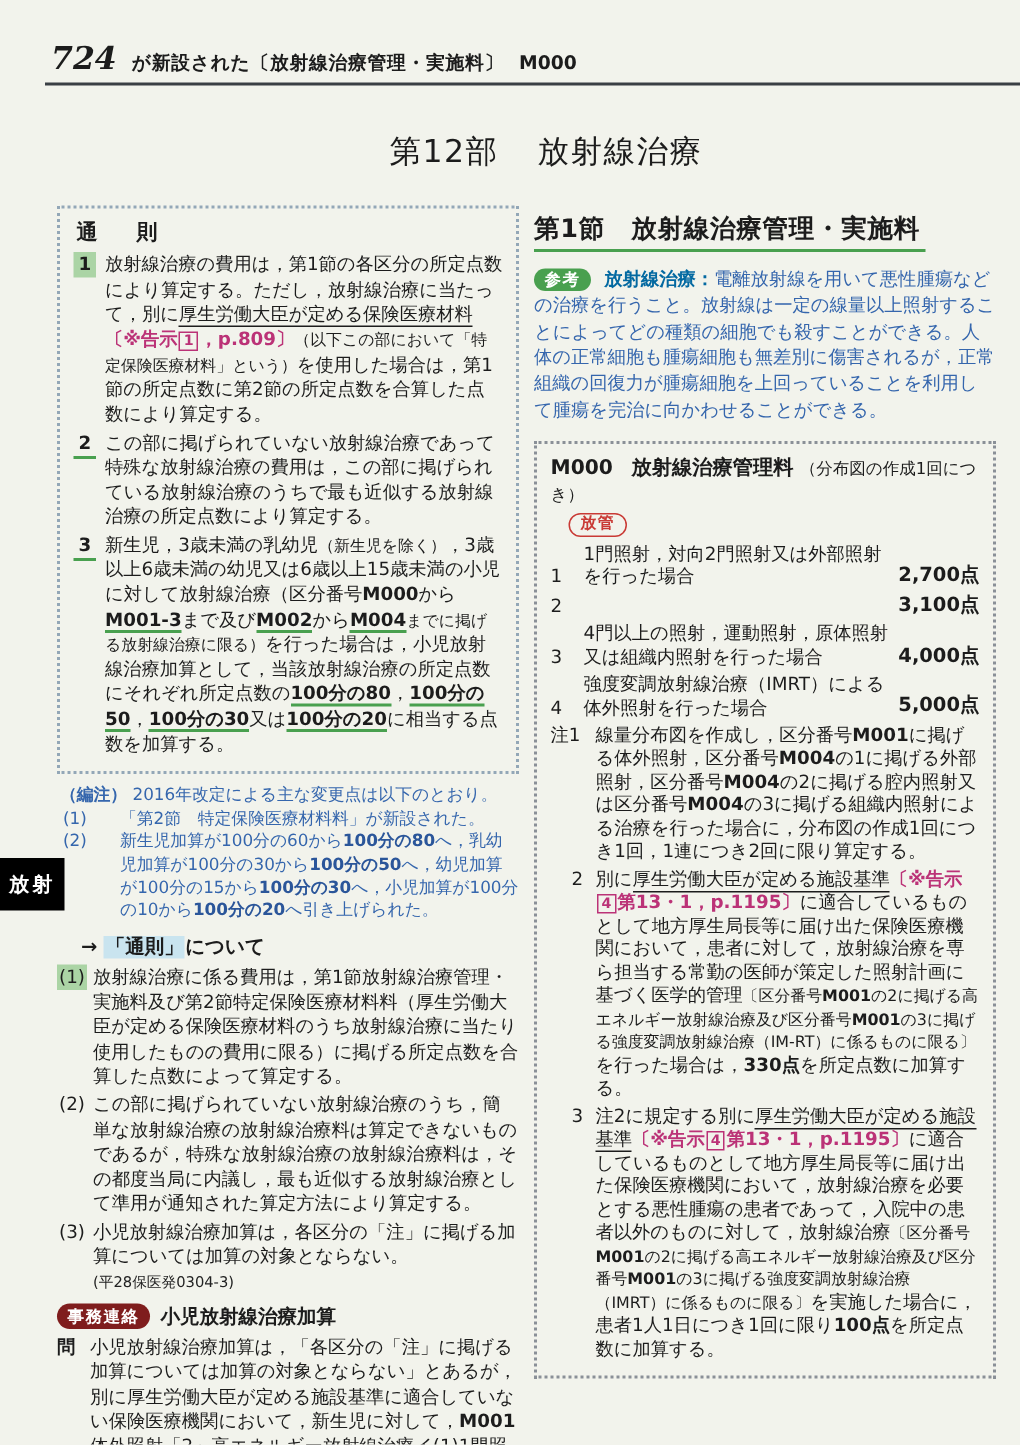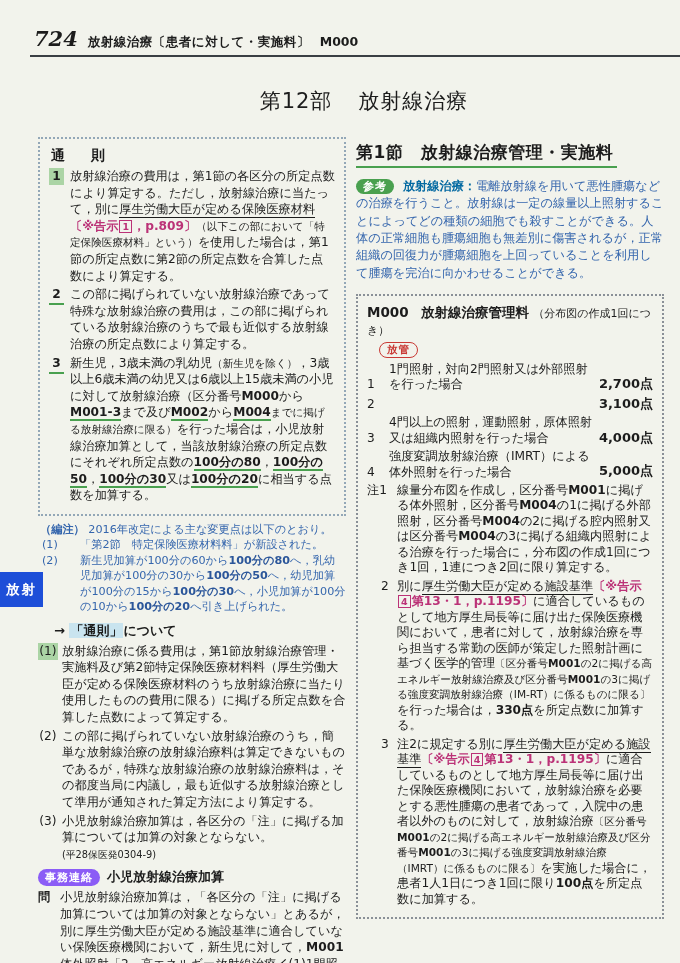--- a/index.html
+++ b/index.html
@@ -58,28 +58,28 @@
   
   .about-head{font-weight:bold;font-size:13px;margin:7px 0 3px 16px;}
   .about-item{display:flex;font-size:12.2px;line-height:1.36;margin-bottom:2px;}
   .about-num{width:20px;flex-shrink:0;margin-right:4px;text-align:center;height:17px;}
   .about-item.n-box .about-num{background:#abd4a5;}
   .about-text{flex:1;}
   .inline-ref{font-size:9.8px;color:#222;white-space:nowrap;}
 
   
   .jimu-head{display:flex;align-items:center;gap:7px;margin:6px 0 3px 0;}
-  .badge-dark{background:#8b5cf6;color:#fff;font-size:11px;font-weight:bold;border-radius:9px;padding:1px 7px;letter-spacing:1px;}
+  .badge-dark{background:#7f1d1d;color:#fff;font-size:11px;font-weight:bold;border-radius:9px;padding:1px 7px;letter-spacing:1px;}
   .jimu-title{font-weight:bold;font-size:13px;}
   .qa{display:flex;font-size:12.2px;line-height:1.36;margin-bottom:2px;}
   .qa-label{width:17px;flex-shrink:0;font-weight:bold;margin-right:5px;}
   .qa-text{flex:1;}
 
   
-  .side-tab{position:absolute;left:0;top:572px;width:43px;height:35px;background:#1d4ed8;color:#fff;
+  .side-tab{position:absolute;left:0;top:572px;width:43px;height:35px;background:#000000;color:#fff;
     display:flex;align-items:center;justify-content:center;font-size:13.5px;font-weight:bold;letter-spacing:2px;font-family:Liberation Mono, monospace;}
 
   
   .sec-title{font-size:17px;font-weight:bold;letter-spacing:.5px;border-bottom:2px solid #49a04f;
     display:inline-block;padding:0 4px 2px 0;margin:4px 0 10px 0;}
   .sanko{font-size:12.2px;line-height:1.42;color:#3566ad;margin-bottom:12px;}
   .badge-green{background:#49a04f;color:#fff;font-size:11px;font-weight:bold;border-radius:9px;padding:1px 7px;margin-right:5px;letter-spacing:1px;}
   .sanko .seg.b{color:#0369a1;}
 
   .m000-box{border:2px dotted #8a9097;padding:8px 9px 10px 9px;font-size:12.2px;line-height:1.27;}
@@ -100,21 +100,21 @@
   .note:not(.first) .note-num{padding-left:14px;box-sizing:border-box;}
   .note-text{flex:1;}
 </style>
 </head>
 <body>
 
 <div class="page">
 
   <div class="hdr">
     <span class="hdr-page">724</span>
-    <span class="hdr-title">放射線治療〔患者に対して・実施料〕</span>
+    <span class="hdr-title">が新設された〔放射線治療管理・実施料〕</span>
     <span class="hdr-code">M000</span>
   </div>
   <div class="hdr-rule"></div>
 
   <div class="part-title">
     <span>第12部</span><span class="gap"></span><span>放射線治療</span>
   </div>
 
   <div class="side-tab">放射</div>
 
@@ -163,21 +163,21 @@
         <span class="about-num">(1)</span>
         <span class="about-text"><span class="seg">放射線治療に係る費用は，第1節放射線治療管理・実施料及び第2節特定保険医療材料料（厚生労働大臣が定める保険医療材料のうち放射線治療に当たり使用したものの費用に限る）に掲げる所定点数を合算した点数によって算定する。</span></span>
       </div>
       <div class="about-item">
         <span class="about-num">(2)</span>
         <span class="about-text"><span class="seg">この部に掲げられていない放射線治療のうち，簡単な放射線治療の放射線治療料は算定できないものであるが，特殊な放射線治療の放射線治療料は，その都度当局に内議し，最も近似する放射線治療として準用が通知された算定方法により算定する。</span></span>
       </div>
       <div class="about-item">
         <span class="about-num">(3)</span>
         <span class="about-text"><span><span class="seg">小児放射線治療加算は，各区分の「注」に掲げる加算については加算の対象とならない。</span></span>
-          <span class="inline-ref">(平28保医発0304-9)</span>
+          <span class="inline-ref">(平28保医発0304-3)</span>
         </span>
       </div>
 
       <div class="jimu-head">
         <span class="badge-dark">事務連絡</span>
         <span class="jimu-title">小児放射線治療加算</span>
       </div>
 
       <div class="qa">
         <span class="qa-label">問</span>

